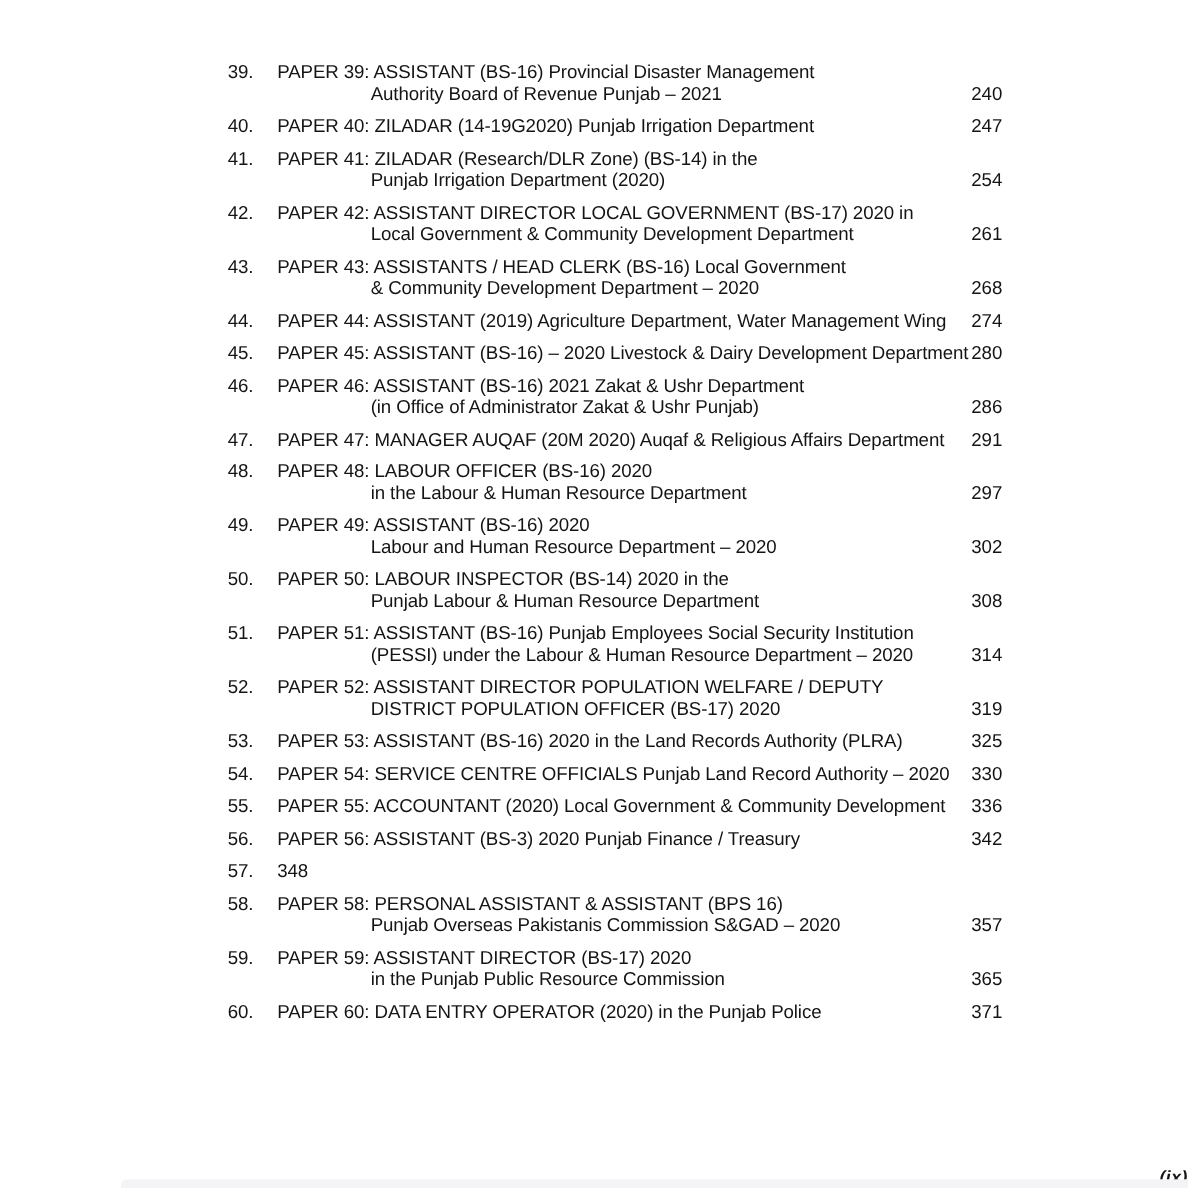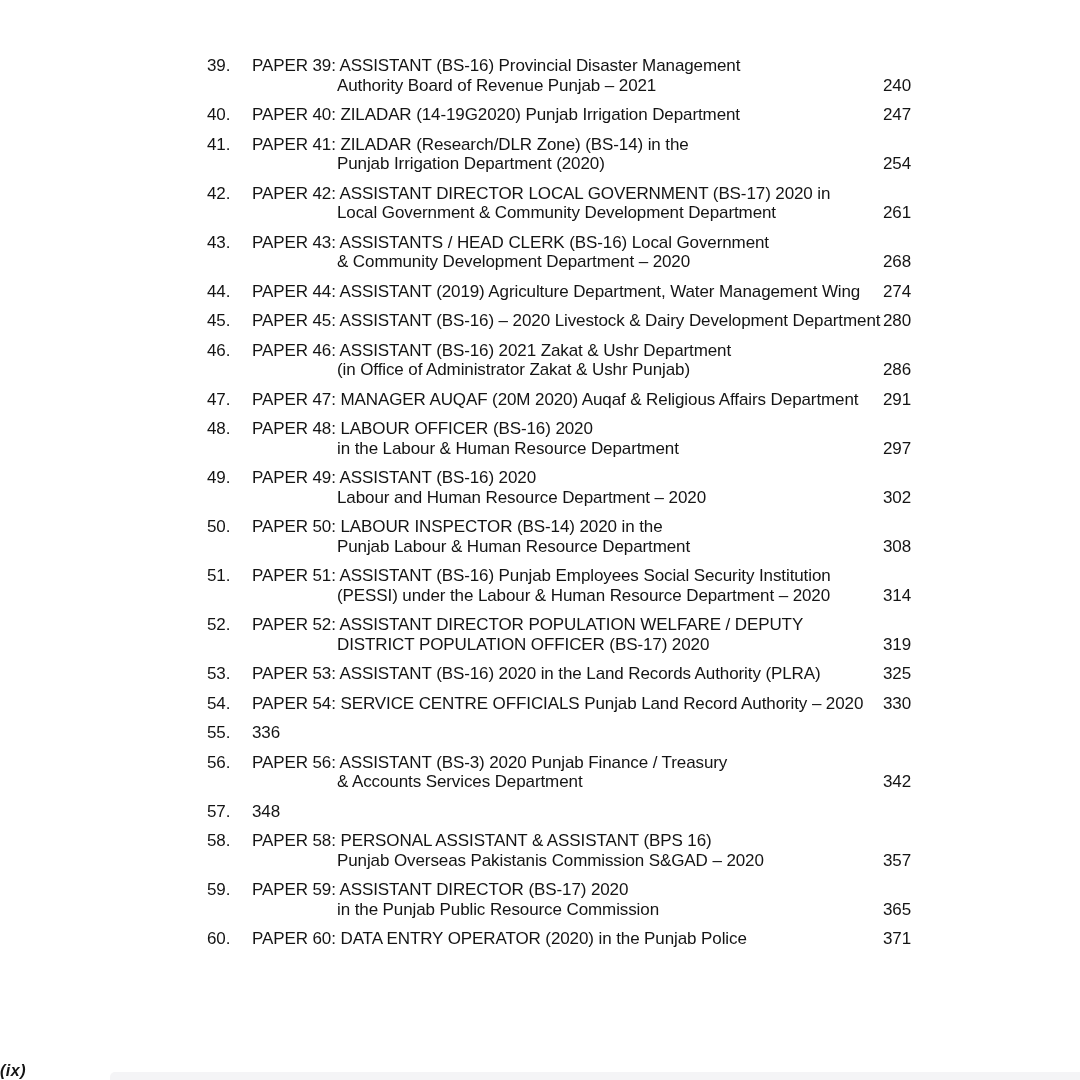--- a/index.html
+++ b/index.html
@@ -22,21 +22,21 @@
   .title { flex: 1 1 auto; min-width: 0; }
   .l1, .l2 { white-space: nowrap; }
   .l2 { margin-left: 85px; }
   .l2:empty { display: none; }
   .pg {
     flex: 0 0 auto; align-self: flex-end;
     min-width: 30px; text-align: left;
   }
   .footer-marker {
     position: absolute; top: 1062px; left: 0; width: 1080px;
-    text-align: left;
+    text-align: right;
     font-size: 16px; font-style: italic; font-weight: bold;
     letter-spacing: 0.5px;
   }
   .edge-shadow {
     position: absolute; left: 110px; right: 0; bottom: 0; height: 8px;
     background: #f4f4f6;
     border-radius: 5px 0 0 0;
   }
 </style>
 </head>
@@ -182,28 +182,31 @@
     <div class="num">54.</div>
     <div class="title">
       <div class="l1">PAPER 54: SERVICE CENTRE OFFICIALS Punjab Land Record Authority – 2020</div>
 
     </div>
     <div class="pg">330</div>
   </div>
 
   <div class="entry">
     <div class="num">55.</div>
+    <div class="title">
+      <div class="l1">PAPER 55: ACCOUNTANT (2020) Local Government &amp; Community Development</div>
+
+    </div>
     <div class="pg">336</div>
   </div>
 
   <div class="entry">
     <div class="num">56.</div>
     <div class="title">
       <div class="l1">PAPER 56: ASSISTANT (BS-3) 2020 Punjab Finance / Treasury</div>
-      <div class="l2">&amp; Accounts Services Department</div>
     </div>
     <div class="pg">342</div>
   </div>
 
   <div class="entry">
     <div class="num">57.</div>
     <div class="pg">348</div>
   </div>
 
   <div class="entry">

